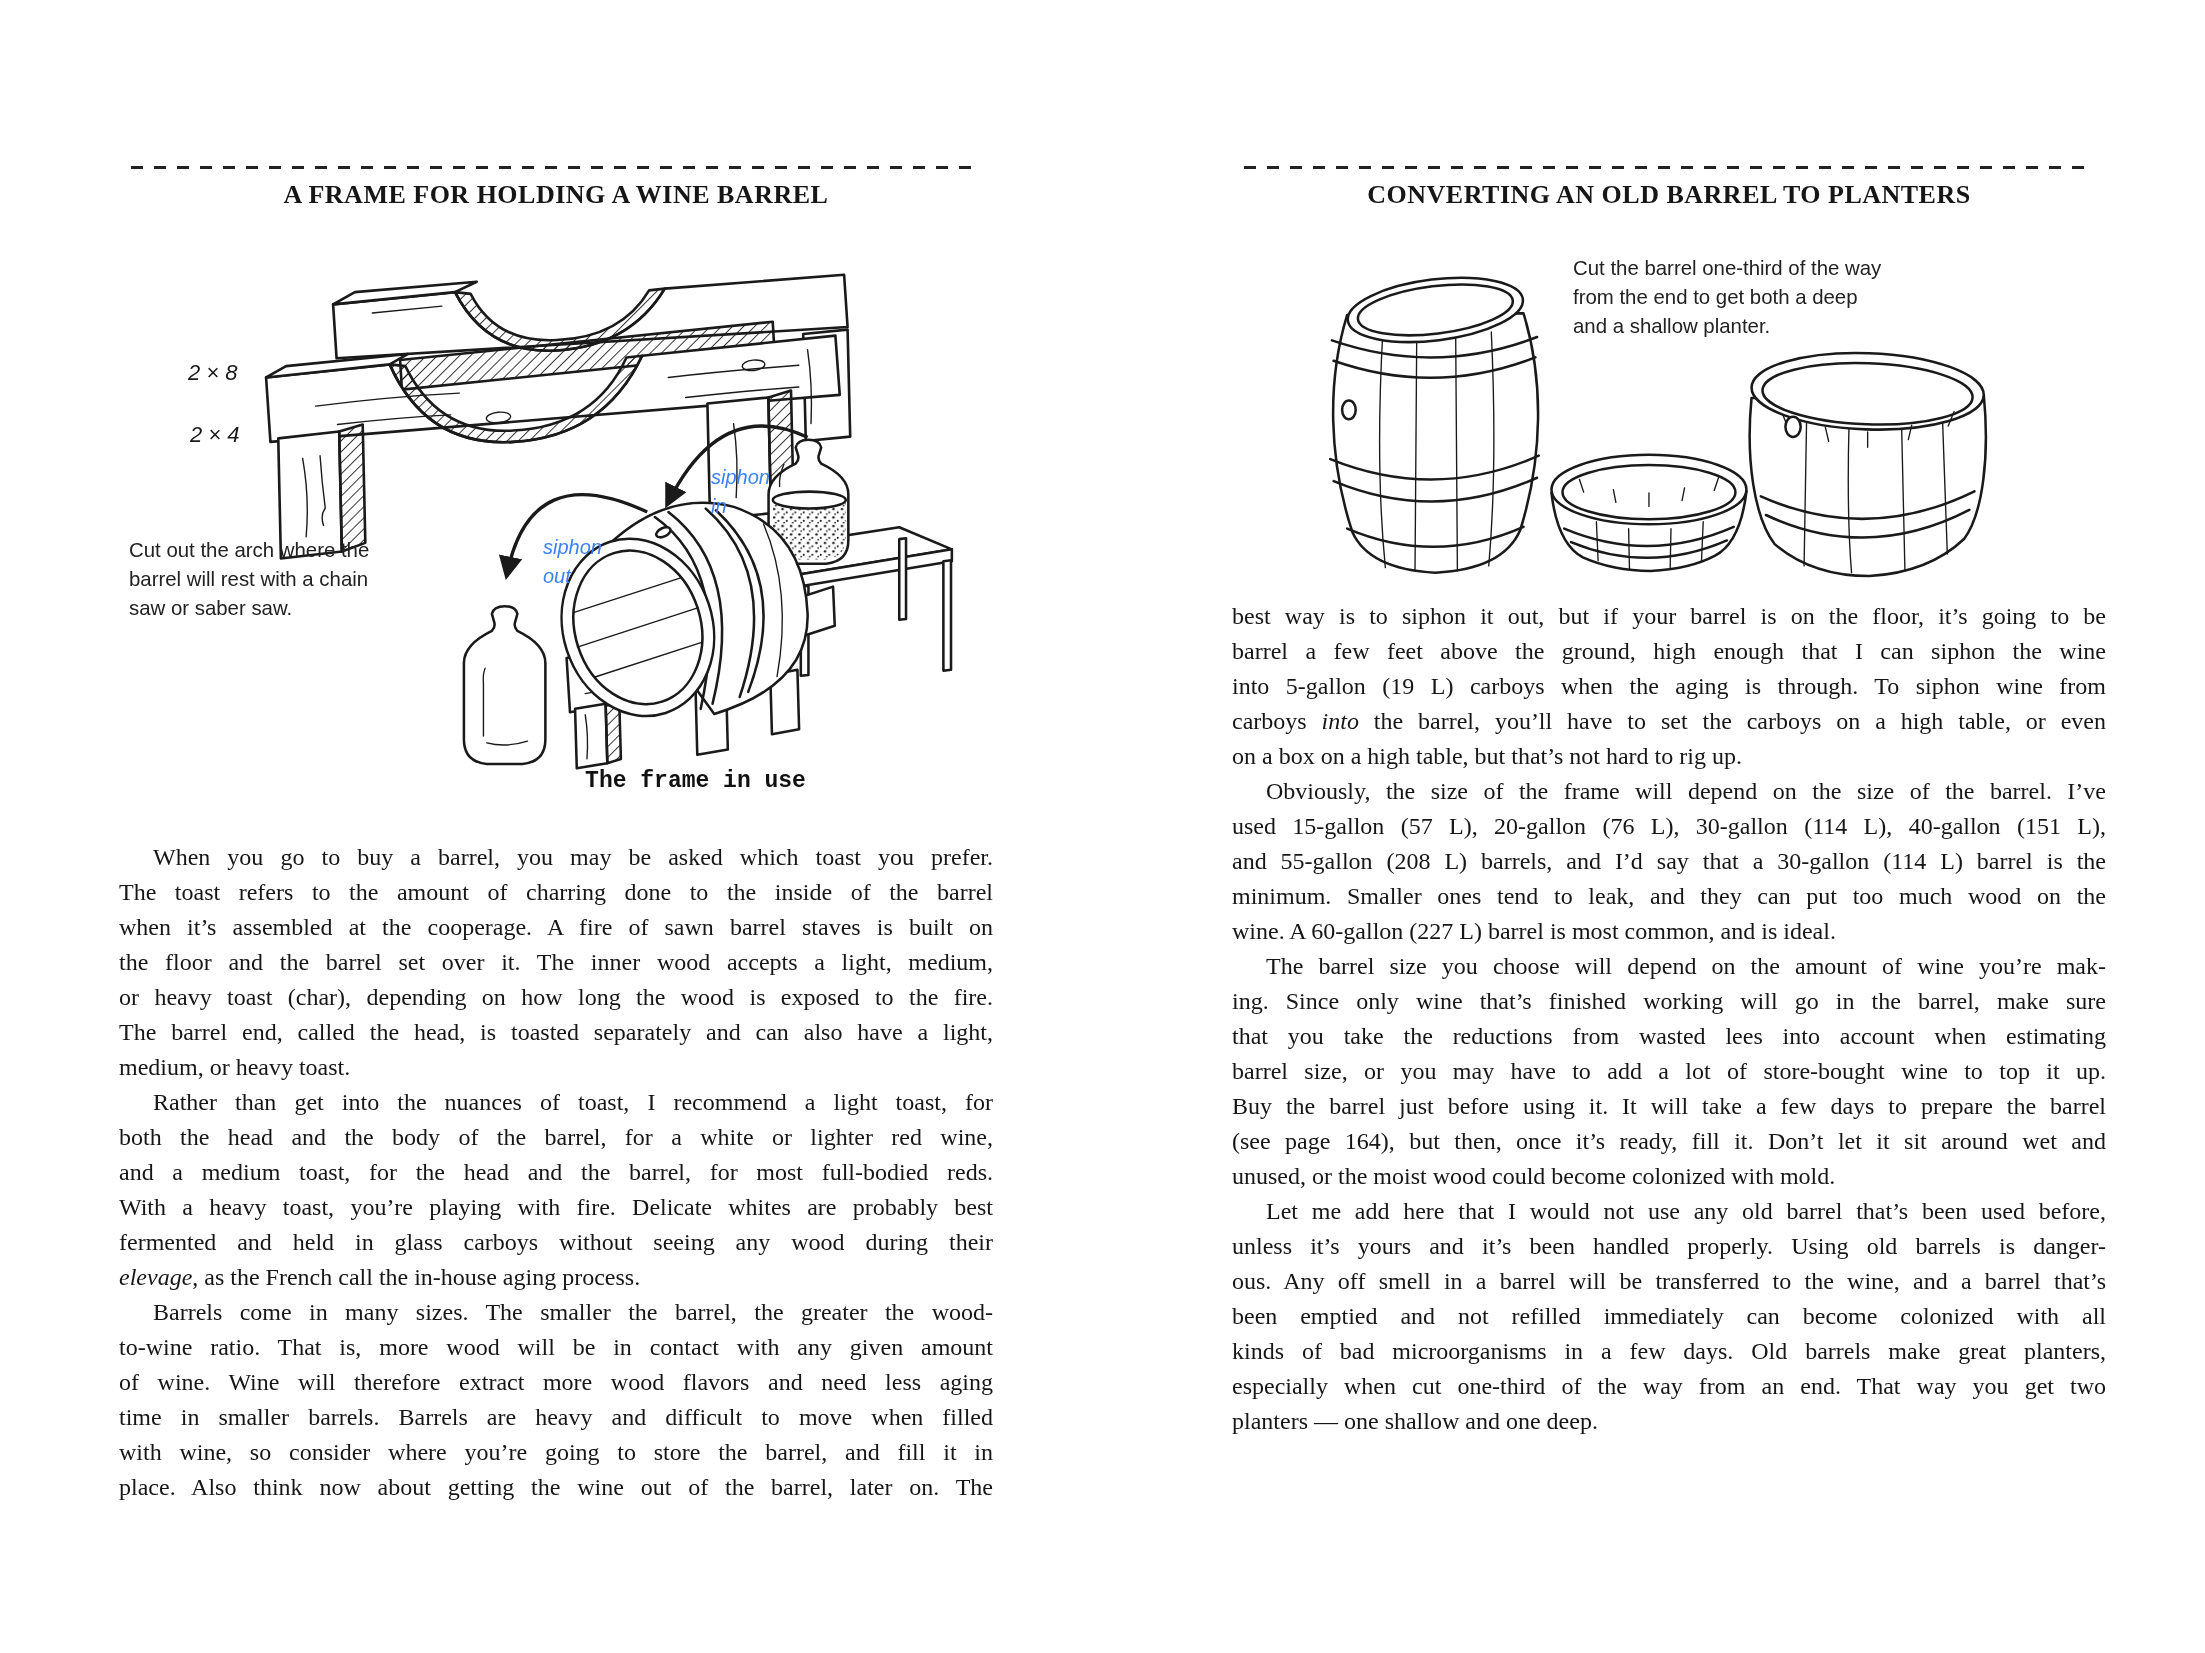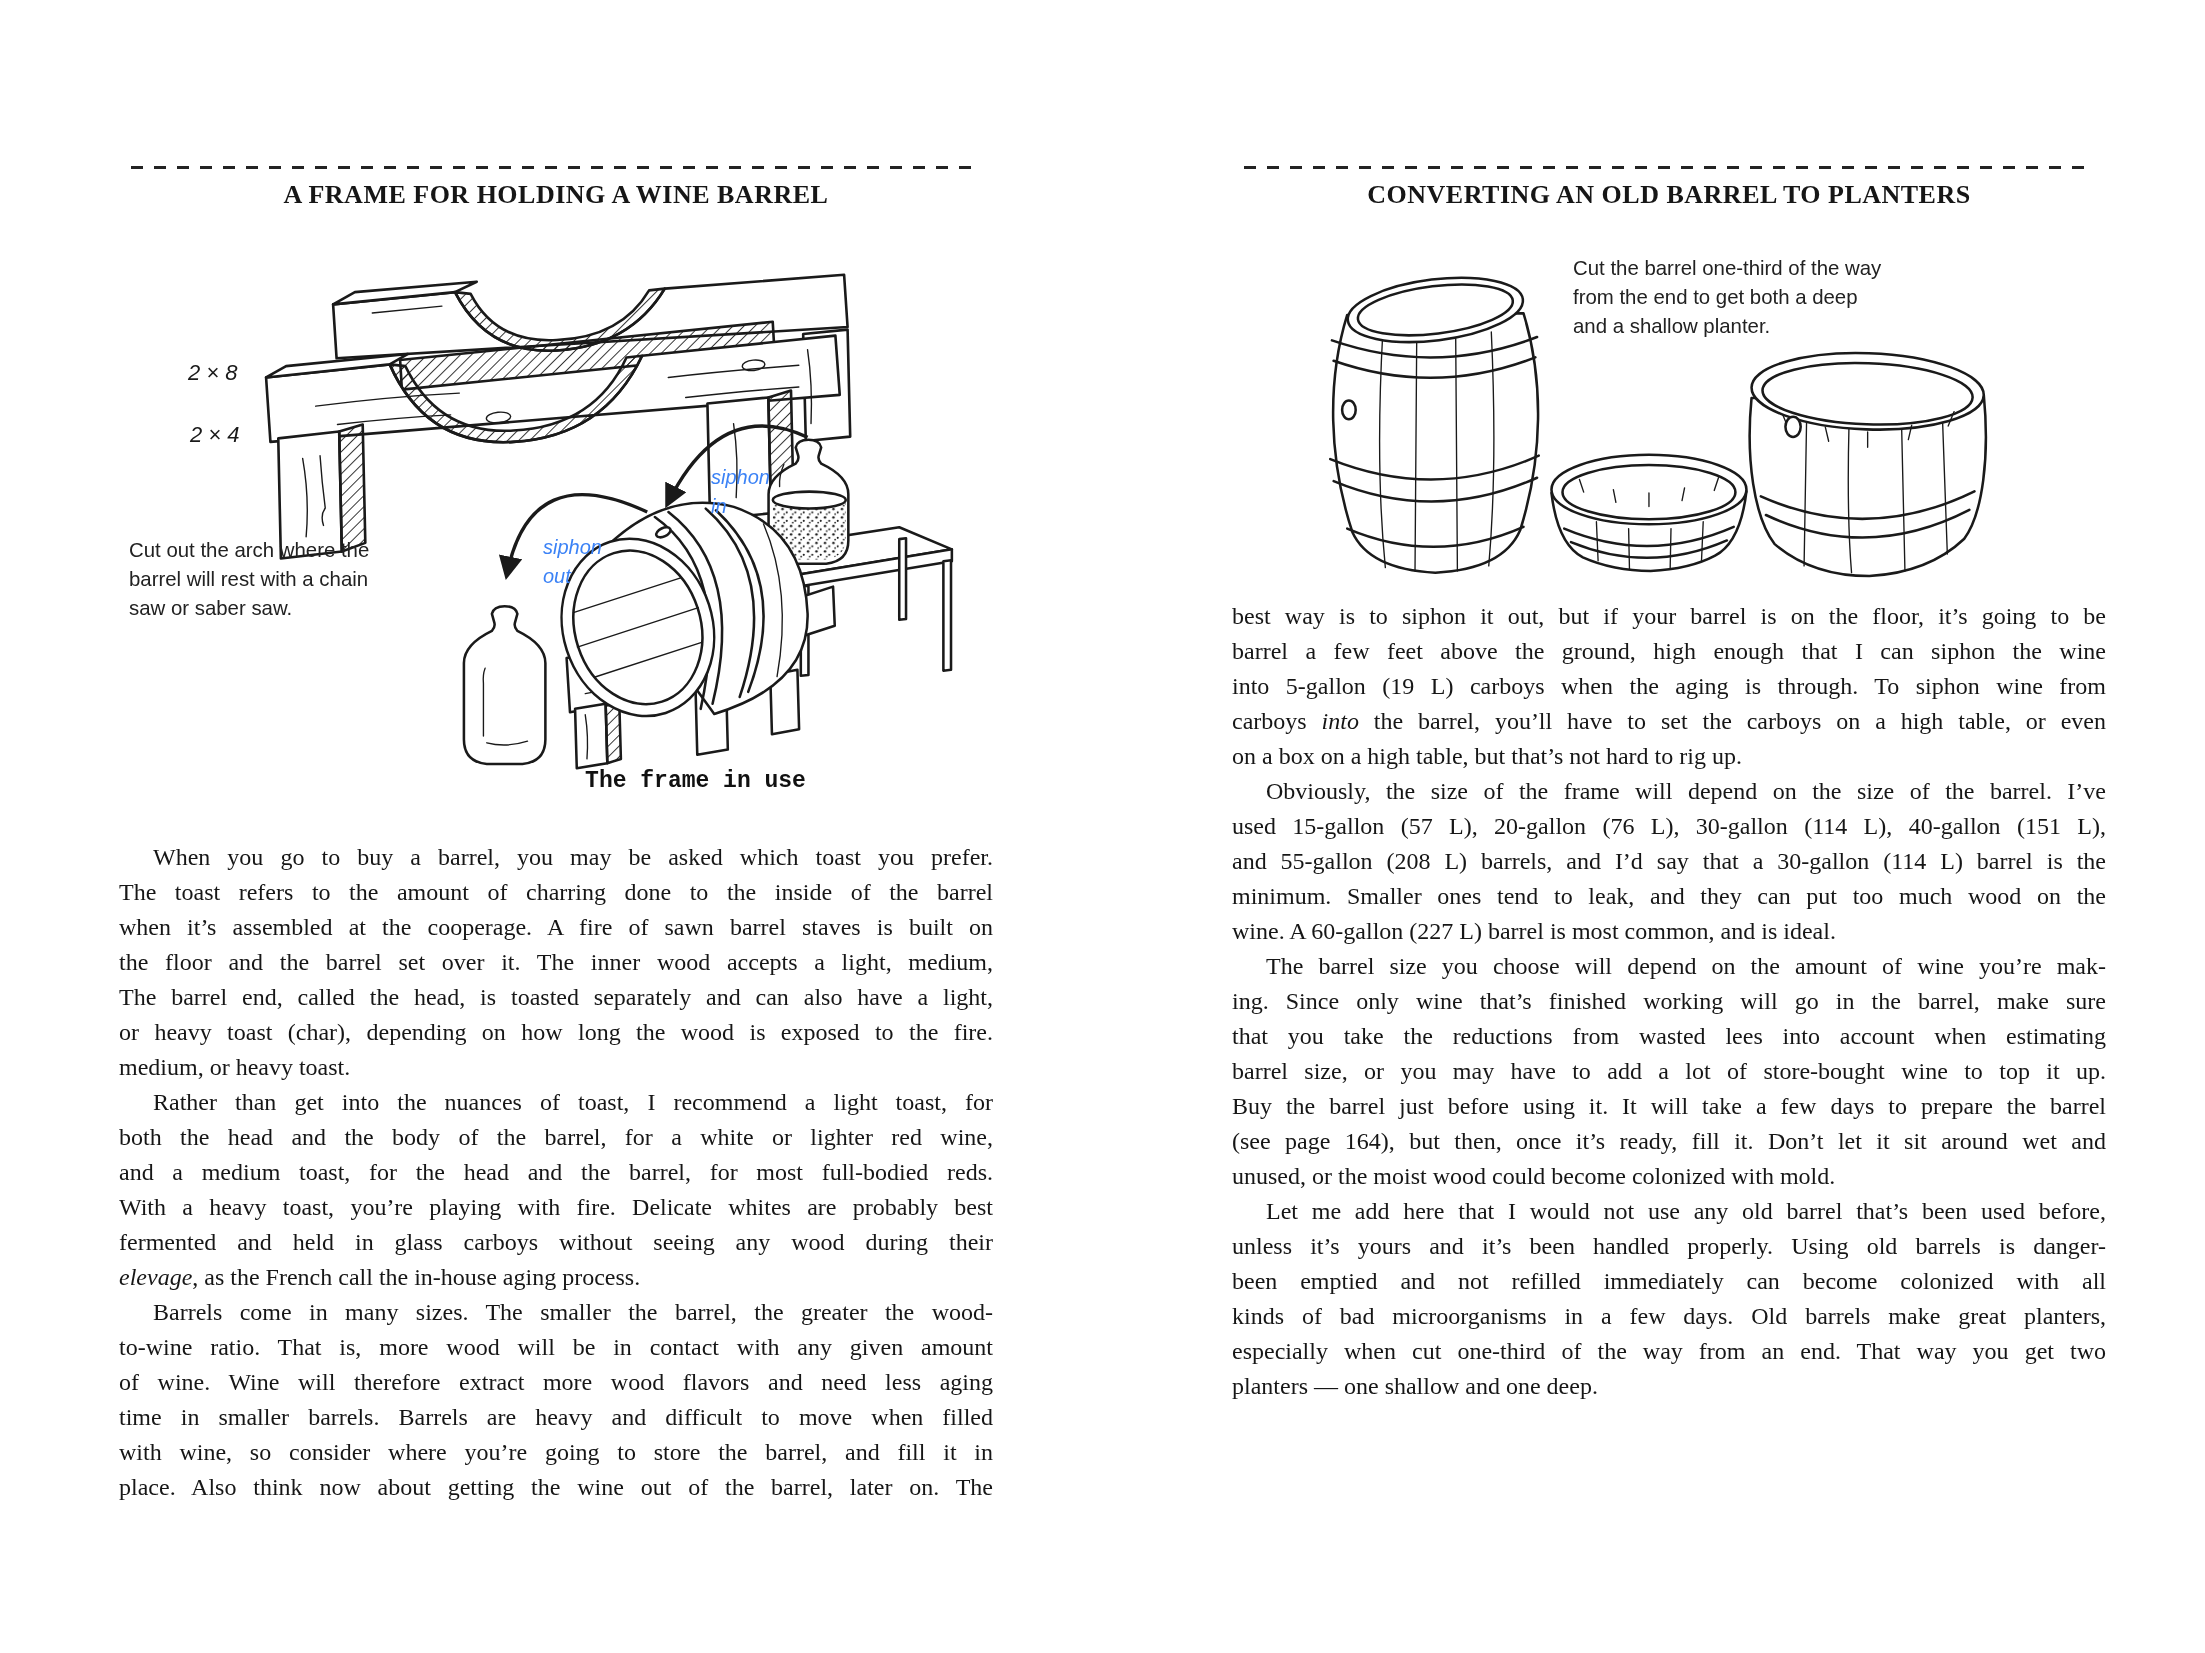--- a/index.html
+++ b/index.html
@@ -171,22 +171,22 @@
         <div class="sline">in</div>
       </div>
     <div class="figcap" style="left:526px;top:768px;width:339px;">The frame in use</div>
 
     <div class="bodyblock" style="left:119px;top:840px;">
         <div class="para">
           <div class="bodyline indent">When you go to buy a barrel, you may be asked which toast you prefer.</div>
           <div class="bodyline">The toast refers to the amount of charring done to the inside of the barrel</div>
           <div class="bodyline">when it’s assembled at the cooperage. A fire of sawn barrel staves is built on</div>
           <div class="bodyline">the floor and the barrel set over it. The inner wood accepts a light, medium,</div>
+          <div class="bodyline">or heavy toast (char), depending on how long the wood is exposed to the fire.</div>
           <div class="bodyline">The barrel end, called the head, is toasted separately and can also have a light,</div>
-          <div class="bodyline">or heavy toast (char), depending on how long the wood is exposed to the fire.</div>
           <div class="bodyline rag">medium, or heavy toast.</div>
         </div>
         <div class="para">
           <div class="bodyline indent">Rather than get into the nuances of toast, I recommend a light toast, for</div>
           <div class="bodyline">both the head and the body of the barrel, for a white or lighter red wine,</div>
           <div class="bodyline">and a medium toast, for the head and the barrel, for most full-bodied reds.</div>
           <div class="bodyline">With a heavy toast, you’re playing with fire. Delicate whites are probably best</div>
           <div class="bodyline">fermented and held in glass carboys without seeing any wood during their</div>
           <div class="bodyline rag"><em>elevage</em>, as the French call the in-house aging process.</div>
         </div>
@@ -293,20 +293,21 @@
           <div class="bodyline">ing. Since only wine that’s finished working will go in the barrel, make sure</div>
           <div class="bodyline">that you take the reductions from wasted lees into account when estimating</div>
           <div class="bodyline">barrel size, or you may have to add a lot of store-bought wine to top it up.</div>
           <div class="bodyline">Buy the barrel just before using it. It will take a few days to prepare the barrel</div>
           <div class="bodyline">(see page 164), but then, once it’s ready, fill it. Don’t let it sit around wet and</div>
           <div class="bodyline rag">unused, or the moist wood could become colonized with mold.</div>
         </div>
         <div class="para">
           <div class="bodyline indent">Let me add here that I would not use any old barrel that’s been used before,</div>
           <div class="bodyline">unless it’s yours and it’s been handled properly. Using old barrels is danger-</div>
+          <div class="bodyline">ous. Any off smell in a barrel will be transferred to the wine, and a barrel that’s</div>
           <div class="bodyline">been emptied and not refilled immediately can become colonized with all</div>
           <div class="bodyline">kinds of bad microorganisms in a few days. Old barrels make great planters,</div>
           <div class="bodyline">especially when cut one-third of the way from an end. That way you get two</div>
           <div class="bodyline rag">planters — one shallow and one deep.</div>
         </div>
       </div>
 
     <div class="footer" style="right:131px;gap:36px;">
       <span>Using Barrels</span>
       <span class="folio">163</span>

